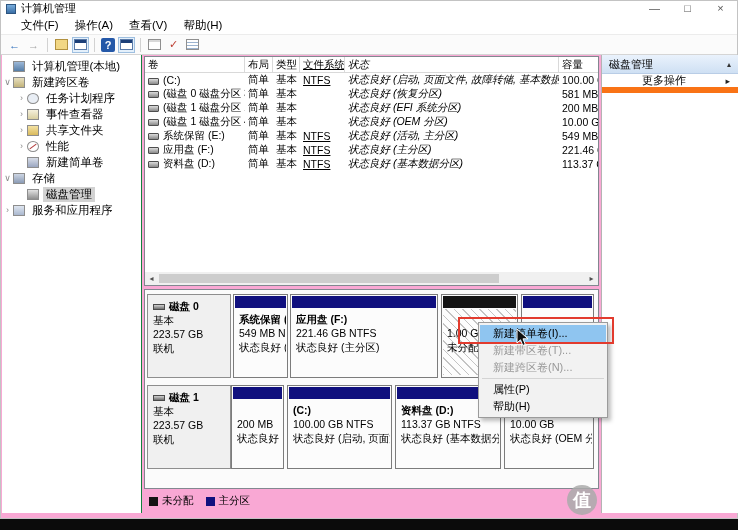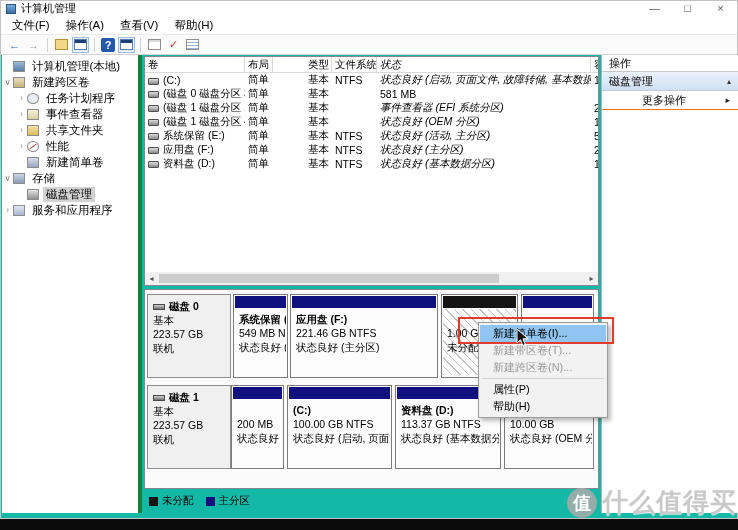--- a/index.html
+++ b/index.html
@@ -1,45 +1,45 @@
 <!DOCTYPE html>
 <html><head>
 <meta charset="utf-8">
 <style>
   * { margin:0; padding:0; box-sizing:border-box; }
   html,body { background:#fff; }
   body { font-family:"Liberation Sans","DejaVu Sans",sans-serif; color:#000; }
   .screen { position:relative; width:738px; height:530px; overflow:hidden; background:#fff; }
 
   
-  .window { position:absolute; left:0; top:0; width:738px; height:519px; background:#14b8a6; border:1px solid #c3c3c3; }
+  .window { position:absolute; left:0; top:0; width:738px; height:519px; background:#f9a8d4; border:1px solid #c3c3c3; }
   .titlebar { height:15px; background:#fff; display:flex; align-items:center; }
   .app-icon { width:10px; height:10px; margin:1px 5px 0 5px; background:linear-gradient(#79aede,#3a6ea5); border:1px solid #2d5580; }
   .title-text { font-size:11px; }
   .win-controls { margin-left:auto; display:flex; }
   .win-btn { width:33px; text-align:center; font-size:11px; color:#555; line-height:15px; }
-  .menubar { height:18px; background:#fff; display:flex; align-items:center; font-size:11.5px; padding-left:3px; }
+  .menubar { height:18px; background:#fff; display:flex; align-items:center; font-size:11.5px; padding-left:12px; }
   .menu-item { padding:0 8px; }
   .toolbar { height:21px; background:#fbfbfb; border-top:1px solid #ececec; border-bottom:1px solid #d5d5d5; display:flex; align-items:center; padding-left:5px; gap:2px; }
   .tsep { width:1px; height:14px; background:#d2d2d2; margin:0 3px; }
   .ticon { width:17px; height:16px; display:flex; align-items:center; justify-content:center; font-size:11px; color:#777; }
   .ticon.boxed { border:1px solid #9ebfe0; background:#e4f0fb; }
   [data-name="back-icon"] { color:#2f6fbd; font-weight:bold; }
   [data-name="forward-icon"] { color:#a5a5a5; font-weight:bold; }
   [data-name="show-tree-icon"]::before { content:""; width:11px; height:9px; background:#f2d784; border:1px solid #b2913f; }
   [data-name="console-window-icon"]::before, [data-name="console-window2-icon"]::before {
     content:""; width:11px; height:9px; background:linear-gradient(#1c3f78 0 3px,#fff 3px); border:1px solid #5a7aa8; }
   [data-name="help-icon"] { background:#2458a8; color:#fff; font-weight:bold; border-radius:2px; width:14px; height:14px; margin:0 1px; }
   [data-name="export-icon"]::before { content:""; width:11px; height:9px; background:linear-gradient(#d9d9d9 0 2px,#fff 2px); border:1px solid #8f8f8f; }
   [data-name="check-doc-icon"] { color:#bc3b2e; font-weight:bold; }
   [data-name="properties-icon"]::before { content:""; width:11px; height:9px; border:1px solid #8f8f8f;
     background:repeating-linear-gradient(#fff 0 2px,#9db4d0 2px 3px); }
 
   
-  .tree { position:absolute; left:1px; top:54px; width:140px; height:458px; background:#fff; border-right:4px solid #15803d; padding-top:3px; font-size:11.5px; overflow:hidden; }
+  .tree { position:absolute; left:1px; top:54px; width:140px; height:458px; background:#fff; border-right:1px solid #15803d; padding-top:3px; font-size:11.5px; overflow:hidden; }
   .tree-row { height:16px; display:flex; align-items:center; white-space:nowrap; }
   .tree-row .exp { width:11px; text-align:center; font-size:9px; color:#8a8a8a; flex:none; }
   .tree-row .nicon { width:12px; height:11px; margin-right:4px; flex:none; border:1px solid #8d8d8d; background:#dcdcdc; }
   .tree-row .lbl { padding:0 3px; }
   .tree-row.selected .lbl { background:#d2d2d2; }
   .lv1 { padding-left:14px; }
   [data-name="computer-icon"] { background:linear-gradient(#9db9d8,#567ea8)!important; }
   [data-name="system-tools-icon"] { background:linear-gradient(#e8e0c0,#c2b37a)!important; }
   [data-name="task-scheduler-icon"] { background:#e9eef5!important; border-radius:50%; }
   [data-name="event-viewer-icon"] { background:linear-gradient(#f5f0dc,#d9cfa0)!important; }
@@ -51,21 +51,21 @@
   [data-name="disk-management-icon"] { background:linear-gradient(#e2e2e2,#8f8f8f)!important; }
   [data-name="services-icon"] { background:linear-gradient(#dfe6f0,#aab8cf)!important; }
 
   
   .volume-pane { position:absolute; left:143px; top:55px; width:455px; height:230px; background:#fff; border:1px solid #828790; overflow:hidden; font-size:10.5px; }
   .vheader { display:flex; height:16px; border-bottom:1px solid #d9d9d9; background:#fff; }
   .vheader .hc { border-right:1px solid #d9d9d9; padding:1px 0 0 3px; white-space:nowrap; overflow:hidden; flex:none; }
   .vrow { display:flex; height:14px; align-items:center; white-space:nowrap; }
   .vrow .c { padding-left:3px; overflow:hidden; flex:none; white-space:nowrap; }
   .vicon { display:inline-block; width:11px; height:7px; margin:0 4px -1px 0; background:linear-gradient(#dcdcdc,#8a8a8a); border:1px solid #4f4f4f; border-radius:1px; }
-  .c0 { width:100px; } .c1 { width:28px; } .c2 { width:27px;margin-left:32px; } .c3 { width:45px; } .c4 { width:214px;font-style:italic; } .c5 { width:70px; }
+  .c0 { width:100px; } .c1 { width:28px; } .c2 { width:27px; } .c3 { width:45px;text-decoration:underline; } .c4 { width:214px;font-style:italic; } .c5 { width:70px; }
   .hscroll { position:absolute; left:0; bottom:0; width:453px; height:13px; background:#f0f0f0; display:flex; align-items:center; }
   .sbtn { width:13px; height:13px; font-size:8px; color:#505050; text-align:center; line-height:13px; flex:none; }
   .sthumb { width:340px; height:9px; background:#cdcdcd; margin-left:1px; }
   .sbtn.right { margin-left:auto; }
 
   
   .disk-pane { position:absolute; left:143px; top:288px; width:455px; height:200px; background:#fbfbfb; border:1px solid #828790; }
   .disk-row { position:absolute; left:0; width:453px; height:84px; }
   .disk-label { position:absolute; left:2px; top:0; width:84px; height:84px; background:#f0f0f0; border:1px solid #8e8e8e; padding:4px 0 0 5px; font-size:10.5px; line-height:14px; }
   .dicon { display:inline-block; width:12px; height:6px; margin-right:4px; background:linear-gradient(#d0d0d0,#6f6f6f); border:1px solid #4a4a4a; }
@@ -80,21 +80,21 @@
   .pname { font-weight:bold; min-height:14px; }
   .legend { position:absolute; left:148px; top:493px; display:flex; gap:12px; align-items:center; font-size:10.5px; }
   .legend .li { display:flex; align-items:center; gap:4px; }
   .swatch { width:9px; height:9px; display:inline-block; }
 
   
   .actions-pane { position:absolute; left:600px; top:54px; width:137px; height:458px; background:#fff; border-left:1px solid #b3b3b3; font-size:11px; }
   .actions-header { height:17px; line-height:17px; padding-left:7px; border-bottom:1px solid #c9c9c9; }
   .actions-section { height:19px; display:flex; align-items:center; padding:0 7px; background:linear-gradient(#eaf2fc,#cfe0f3); border-bottom:1px solid #b9cde6; }
   .actions-section .arr { margin-left:auto; font-size:8px; color:#333; }
-  .actions-more { height:19px; display:flex; align-items:center; padding:0 8px 0 40px; border-bottom:1px solid #f97316; }
+  .actions-more { height:19px; display:flex; align-items:center; padding:0 8px 0 40px; border-bottom:6px solid #f97316; }
   .actions-more .arr { margin-left:auto; font-size:9px; color:#222; }
 
   
   .context-menu { position:absolute; left:478px; top:322px; width:130px; background:#f2f2f2; border:1px solid #9b9b9b; box-shadow:3px 3px 4px rgba(0,0,0,.25); padding:2px 1px; z-index:50; font-size:11px; }
   .cm-item { height:17px; line-height:17px; padding-left:13px; white-space:nowrap; overflow:hidden; }
   .cm-item.highlight { background:#8fc5f0; }
   .cm-item.disabled { color:#9a9a9a; }
   .cm-sep { height:1px; background:#d4d4d4; margin:2px 2px; }
   .red-box { position:absolute; left:458px; top:317px; width:156px; height:27px; border:2px solid #e23b2e; z-index:60; }
   .cursor { position:absolute; left:516px; top:328px; z-index:70; }
@@ -209,28 +209,29 @@
             <span class="c c2" data-name="type-cell">基本</span>
             <span class="c c3" data-name="filesystem-cell">NTFS</span>
             <span class="c c4" data-name="status-cell">状态良好 (启动, 页面文件, 故障转储, 基本数据分区)</span>
             <span class="c c5" data-name="capacity-cell">100.00 GB</span>
           </div>
           <div class="vrow" data-name="table-row">
             <span class="c c0" data-name="volume-name-cell"><span class="vicon" data-name="volume-icon"></span>(磁盘 0 磁盘分区 3)</span>
             <span class="c c1" data-name="layout-cell">简单</span>
             <span class="c c2" data-name="type-cell">基本</span>
             <span class="c c3" data-name="filesystem-cell"></span>
+            <span class="c c4" data-name="status-cell">状态良好 (恢复分区)</span>
             <span class="c c5" data-name="capacity-cell">581 MB</span>
           </div>
           <div class="vrow" data-name="table-row">
             <span class="c c0" data-name="volume-name-cell"><span class="vicon" data-name="volume-icon"></span>(磁盘 1 磁盘分区 1)</span>
             <span class="c c1" data-name="layout-cell">简单</span>
             <span class="c c2" data-name="type-cell">基本</span>
             <span class="c c3" data-name="filesystem-cell"></span>
-            <span class="c c4" data-name="status-cell">事件查看器 (EFI 系统分区)</span>
+            <span class="c c4" data-name="status-cell">状态良好 (EFI 系统分区)</span>
             <span class="c c5" data-name="capacity-cell">200 MB</span>
           </div>
           <div class="vrow" data-name="table-row">
             <span class="c c0" data-name="volume-name-cell"><span class="vicon" data-name="volume-icon"></span>(磁盘 1 磁盘分区 4)</span>
             <span class="c c1" data-name="layout-cell">简单</span>
             <span class="c c2" data-name="type-cell">基本</span>
             <span class="c c3" data-name="filesystem-cell"></span>
             <span class="c c4" data-name="status-cell">状态良好 (OEM 分区)</span>
             <span class="c c5" data-name="capacity-cell">10.00 GB</span>
           </div>
@@ -354,21 +355,20 @@
           <span class="swatch" data-name="legend-swatch" style="background: rgb(20, 20, 20);"></span>
           <span data-name="legend-label">未分配</span>
         </span>
         <span class="li" data-name="legend-item">
           <span class="swatch" data-name="legend-swatch" style="background: rgb(16, 16, 126);"></span>
           <span data-name="legend-label">主分区</span>
         </span>
       </div>
 
     <div class="actions-pane" data-name="actions-panel">
-      <div class="actions-header" data-name="actions-panel-title">操作</div>
       <div class="actions-section" data-name="actions-section-disk-management">
         <span data-name="actions-section-label">磁盘管理</span>
         <span class="arr" data-name="collapse-icon">▴</span>
       </div>
       <div class="actions-more" data-name="more-actions-item">
         <span data-name="more-actions-label">更多操作</span>
         <span class="arr" data-name="submenu-arrow-icon">▸</span>
       </div>
     </div>
   </div>
@@ -382,17 +382,16 @@
       <div class="cm-item" data-name="context-menu-item">帮助(H)</div>
     </div>
   <div class="red-box" data-name="red-annotation-box"></div>
 
   <svg class="cursor" data-name="mouse-cursor" width="13" height="19" viewBox="0 0 13 19">
     <polygon points="1,1 1,15 4.5,11.8 6.8,17.5 9.3,16.4 7,10.8 12,10.8" fill="#111" stroke="#fff" stroke-width="1"></polygon>
   </svg>
 
   <div class="watermark" data-name="watermark">
     <span class="wm-circle" data-name="watermark-logo">值</span>
-    <span class="wm-text" data-name="watermark-text">什么值得买</span>
   </div>
 
   <div class="black-bar" data-name="bottom-black-bar"></div>
 </div>
 
 </body></html>

